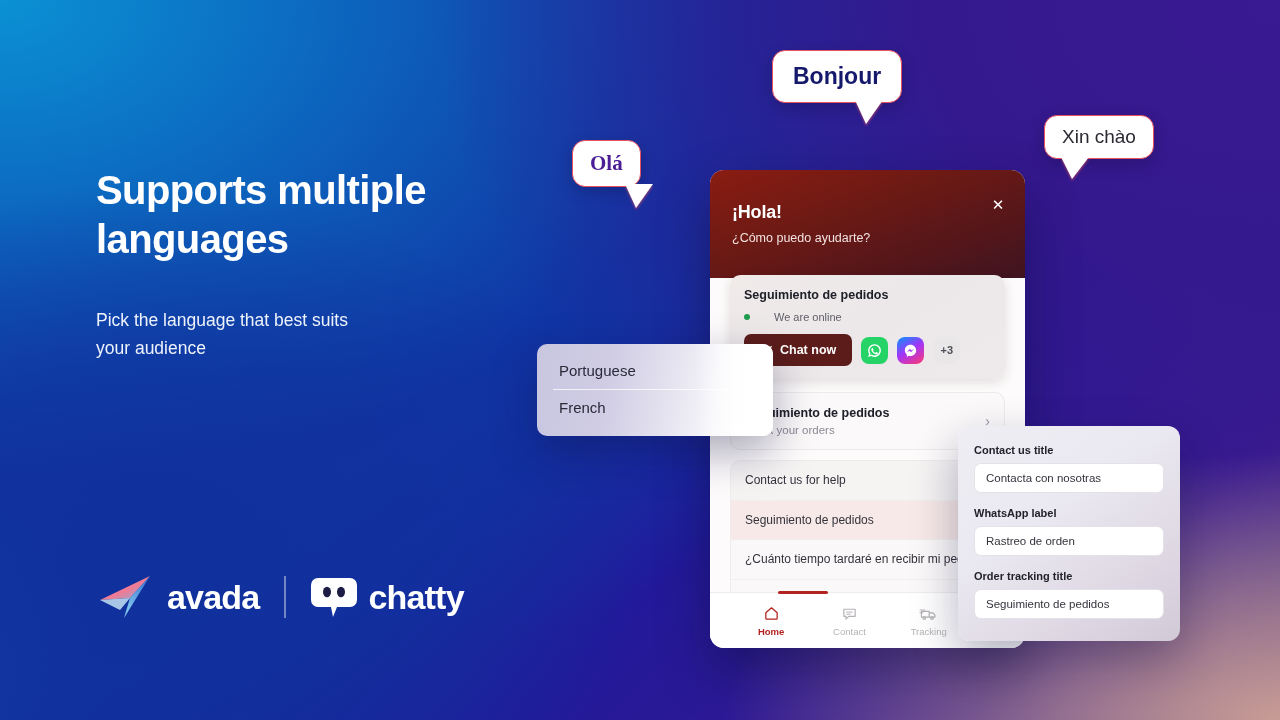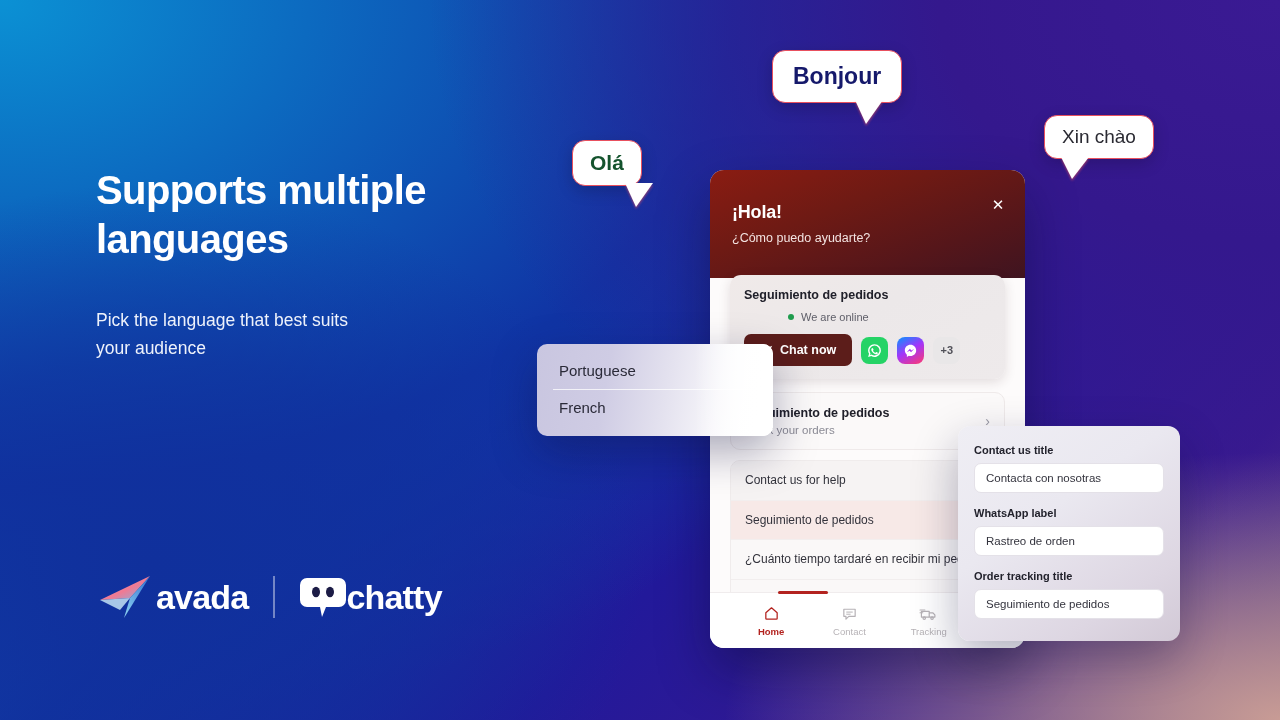--- a/index.html
+++ b/index.html
@@ -30,40 +30,40 @@
     font-size: 40px; font-weight: 700; line-height: 1.22;
     letter-spacing: -0.6px; white-space: pre-line;
   }
   #subcopy {
     margin-top: 42px; font-size: 17.5px; line-height: 1.62;
     color: #eef2fb; font-weight: 400; white-space: pre-line;
   }
 
   
   #logos { position: absolute; left: 98px; top: 574px; display: flex; align-items: center; gap: 18px; }
-  .logo-grp { display: flex; align-items: center; }
+  .logo-grp { display: flex; align-items: center; gap: 11px; }
   .logo-word { color: #fff; font-size: 34px; font-weight: 700; letter-spacing: -0.8px; }
   #avada-mark { width: 58px; height: 46px; }
   #divider { width: 2px; height: 42px; background: rgba(255,255,255,0.42); margin: 0 7px; }
   #chatty-mark { width: 46px; height: 42px; }
 
   
   .bubble {
     position: absolute; background: #fff; border: 1.6px solid #e8505e;
     border-radius: 13px; padding: 10px 17px; font-weight: 600;
     box-shadow: 0 5px 16px rgba(0,0,0,0.18);
   }
   .bubble .tail {
     position: absolute; width: 0; height: 0;
     border-left: 11px solid transparent;
     border-right: 17px solid transparent;
     border-top: 24px solid #fff;
     filter: drop-shadow(0 2px 1px rgba(232,80,94,0.55));
   }
-  #bub-ola { left: 572px; top: 140px; font-size: 21px; color: #14532d; }
+  #bub-ola { left: 572px; top: 140px; font-size: 21px; color: #4c1d95; font-family: Liberation Serif, serif; }
   #bub-ola .tail { left: 52px; bottom: -22px; }
   #bub-bonjour { left: 772px; top: 50px; font-size: 23px; color: #15196b; padding: 12px 20px; }
   #bub-bonjour .tail { left: 82px; bottom: -22px; }
   #bub-xin { left: 1044px; top: 115px; font-size: 19px; color: #2a2a32; font-weight: 500; }
   #bub-xin .tail { left: 16px; bottom: -21px; border-top-width: 22px; }
 
   
   #widget {
     position: absolute; left: 710px; top: 170px; width: 315px; height: 478px;
     border-radius: 14px; overflow: hidden; background: #fdfbfb;
@@ -81,21 +81,21 @@
     color: #fff; font-size: 15px; line-height: 18px; text-align: center; cursor: pointer;
   }
 
   #contact-card {
     position: absolute; left: 20px; top: 105px; width: 275px; border-radius: 11px;
     background: linear-gradient(150deg, #f0eae9 0%, #ece8e9 45%, #eeeaeb 100%);
     padding: 13px 14px 13px 14px;
     box-shadow: 0 3px 12px rgba(60,30,35,0.14);
   }
   #contact-title { font-size: 12.5px; font-weight: 700; color: #20202a; }
-  #online-row { display: flex; align-items: center; gap: 7px; margin-top: 9px; margin-left: 44px; }
+  #online-row { display: flex; align-items: center; gap: 24px; margin-top: 9px; }
   #online-dot { width: 6px; height: 6px; border-radius: 50%; background: #1f9c4d; }
   #online-text { font-size: 11px; color: #5e5e68; }
   #cta-row { display: flex; align-items: center; gap: 9px; margin-top: 11px; }
   #chat-now {
     display: flex; align-items: center; gap: 7px;
     background: #5c1d1a; color: #fff; border-radius: 7px;
     padding: 9px 16px; font-size: 12.5px; font-weight: 600; cursor: pointer;
   }
   .sicon { width: 27px; height: 27px; border-radius: 8px; flex: 0 0 auto; }
   #ic-wa { background: #25d366; display:flex; align-items:center; justify-content:center; }

